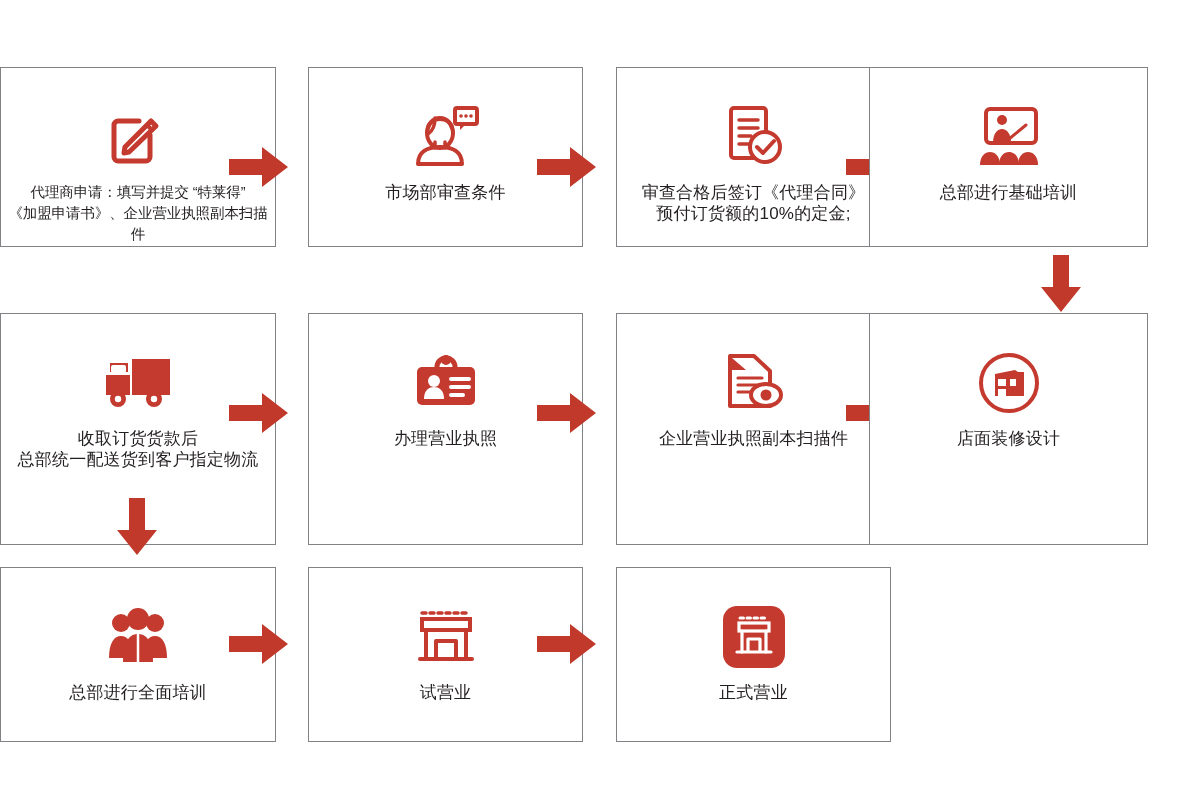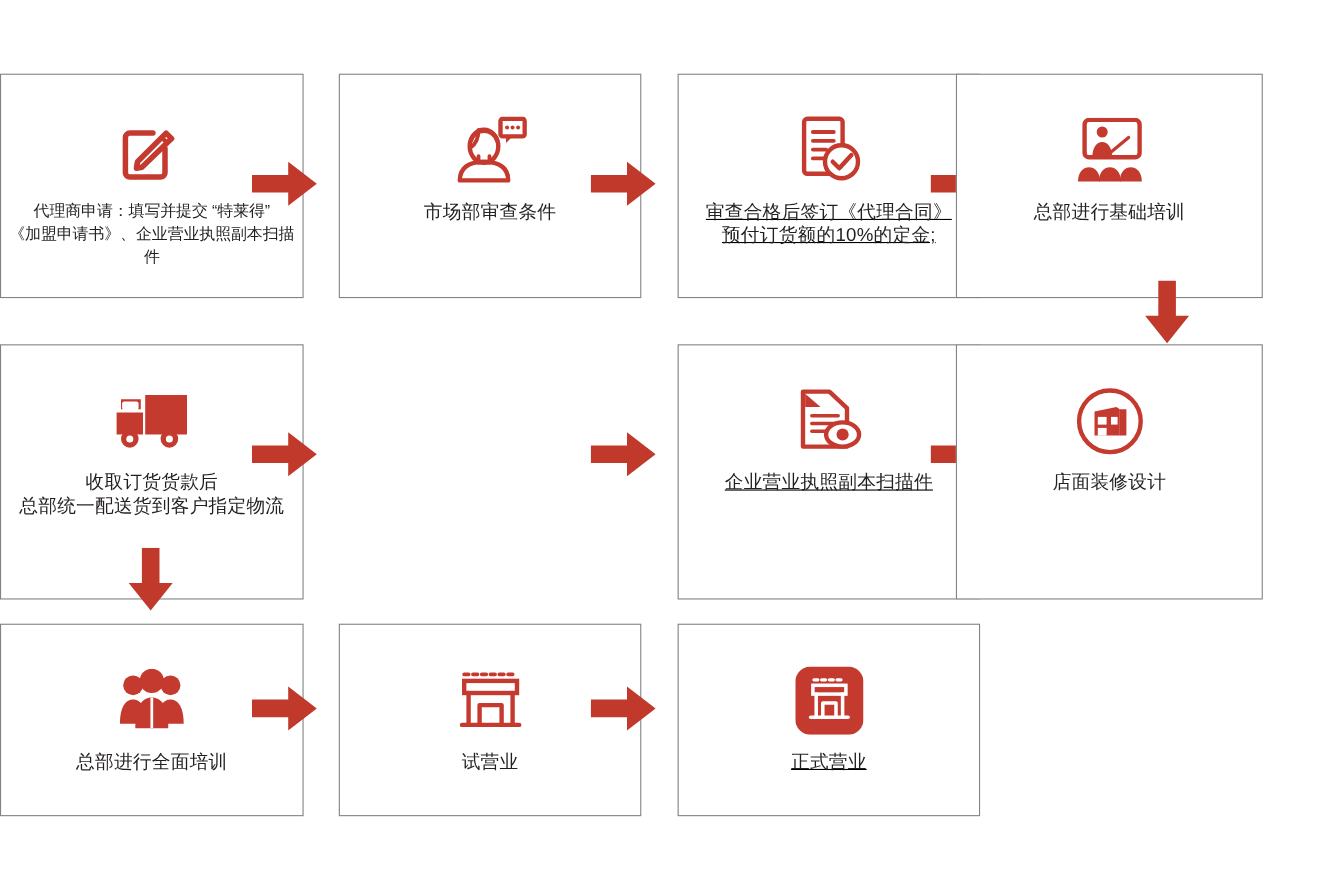--- a/index.html
+++ b/index.html
@@ -42,27 +42,27 @@
     line-height: 21px;
     letter-spacing: 0.2px;
     margin-top: 8px;
     padding: 0 2px;
     white-space: pre-line;
     font-family: "Liberation Sans", "DejaVu Sans", sans-serif;
   }
   .box-label.wide { font-size: 14.5px; letter-spacing: -0.1px; }
 
   
-  .r1 { top: 67px;  height: 204px; }
+  .r1 { top: 67px;  height: 180px; }
   .r2 { top: 313px; height: 232px; }
   .r3 { top: 567px; height: 175px; }
 
   .c1 { left: 0px;   width: 276px; }
   .c2 { left: 308px; width: 275px; }
-  .c3 { left: 616px; width: 275px; text-decoration: underline; }
+  .c3 { left: 616px; width: 275px; }
   .c4 { left: 869px; width: 279px; }
 
   
   .arrow-right {
     position: absolute;
     width: 62px;
     height: 48px;
     display: flex;
     align-items: center;
     justify-content: center;
@@ -180,20 +180,33 @@
     <div class="box-label">收取订货货款后
 总部统一配送货到客户指定物流</div>
   </div>
 
   <div class="arrow-right" style="left:228px; top:389px;">
     <svg width="60" height="44" viewBox="0 0 60 44">
       <path d="M0 14 L33 14 L33 2 L59 22 L33 42 L33 30 L0 30 Z" fill="#C0392B"></path>
     </svg>
   </div>
 
+  <div class="flow-box r2 c2">
+    <div class="box-icon">
+      <svg width="66" height="56" viewBox="0 0 66 56" fill="none">
+        <path d="M24 12 A8 8 0 1 1 42 12" stroke="#C43A2E" stroke-width="5" fill="none"></path>
+        <circle cx="33" cy="5" r="5" fill="#C43A2E"></circle>
+        <rect x="4" y="12" width="58" height="38" rx="5" fill="#C43A2E"></rect>
+        <circle cx="21" cy="26" r="6" fill="#ffffff"></circle>
+        <path d="M11 44 C11 35 16 32 21 32 C26 32 31 35 31 44 Z" fill="#ffffff"></path>
+        <path d="M38 24 L56 24 M38 32 L56 32 M38 40 L50 40" stroke="#ffffff" stroke-width="4" stroke-linecap="round"></path>
+      </svg>
+    </div>
+    <div class="box-label">办理营业执照</div>
+  </div>
 
   <div class="arrow-right" style="left:536px; top:389px;">
     <svg width="60" height="44" viewBox="0 0 60 44">
       <path d="M0 14 L33 14 L33 2 L59 22 L33 42 L33 30 L0 30 Z" fill="#C0392B"></path>
     </svg>
   </div>
 
   <div class="flow-box r2 c3">
     <div class="box-icon">
       <svg width="60" height="62" viewBox="0 0 60 62" fill="none">

